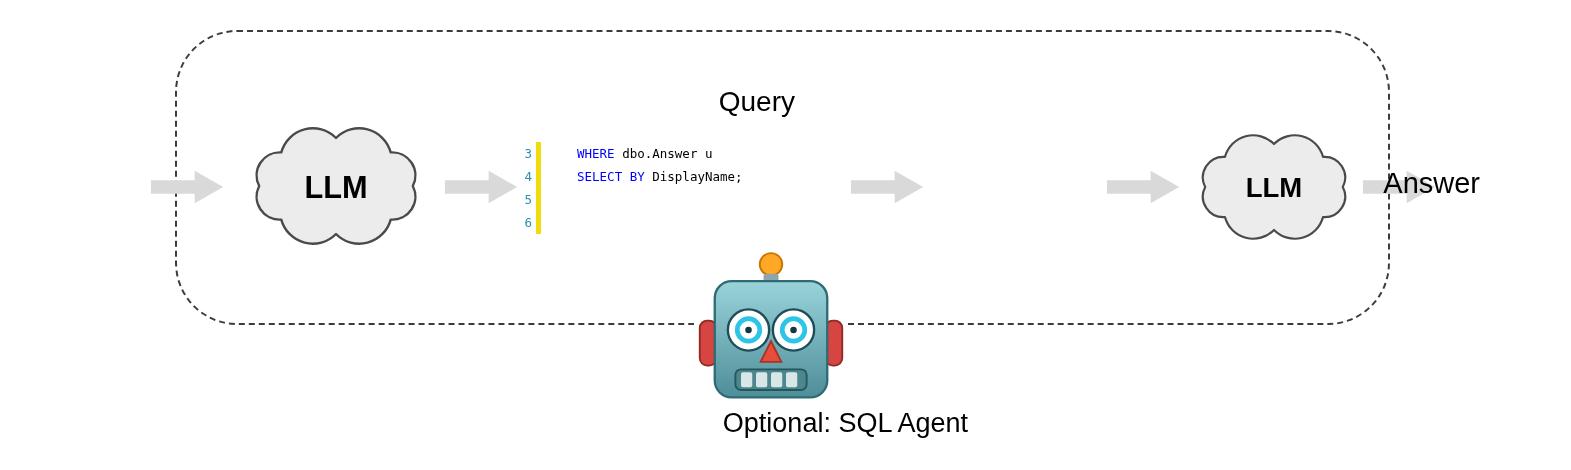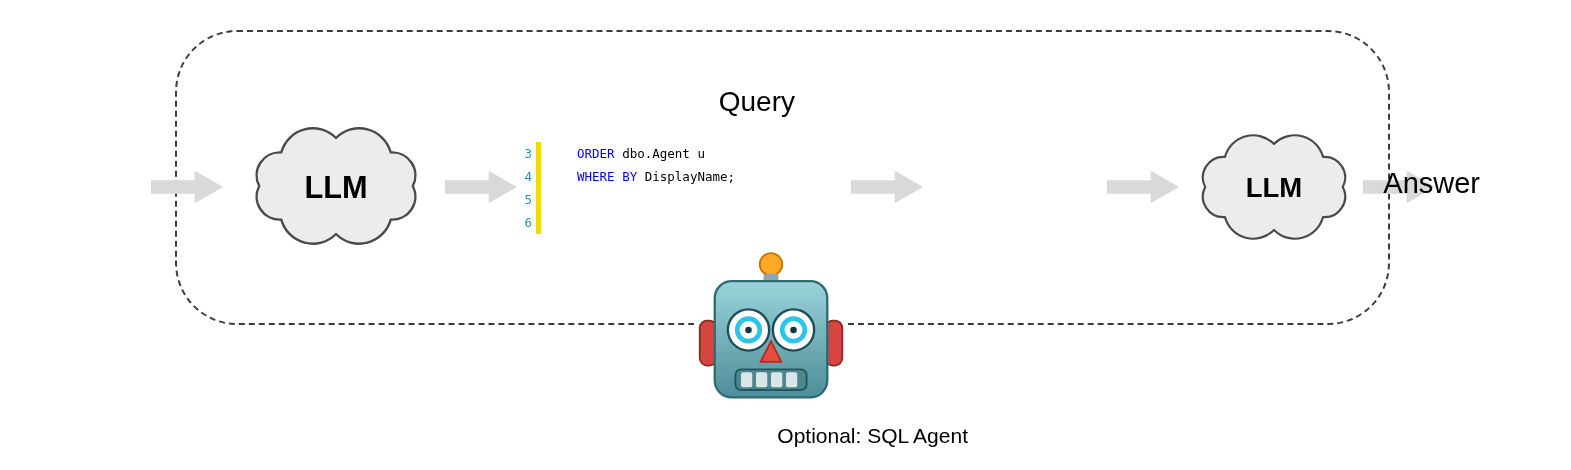--- a/index.html
+++ b/index.html
@@ -9,21 +9,21 @@
     font-family:"Liberation Sans", sans-serif; overflow:hidden; color:#000;
   }
   .dashed-box {
     position:absolute; left:175px; top:30px; width:1215px; height:295px;
     border:2px dashed var(--border_dash,#3c3c3c); border-radius:62px; z-index:1;
   }
   .big-label { position:absolute; font-weight:normal; font-size:29px; text-align:right; z-index:3; }
   .question-label { left:0; top:167px; width:145px; }
   .answer-label  { left:1340px; top:167px; width:140px; }
   .query-title   { left:545px; top:86px; width:250px; font-size:28px; }
-  .caption       { left:563px; top:424px; width:405px; font-size:21px; z-index:3; }
+  .caption       { left:563px; top:408px; width:405px; font-size:27px; z-index:3; }
 
   .arrow { position:absolute; width:76px; height:38px; z-index:2; }
   .arrow polygon { fill:var(--arrow,#d9d9d9); }
 
   .cloud { position:absolute; z-index:2; }
   .cloud-shape { fill:var(--cloud_fill,#ececec); stroke:var(--cloud_stroke,#4a4a4a); stroke-width:2.5; stroke-linejoin:round; }
   .cloud-label { font-family:"Liberation Sans", sans-serif; font-weight:bold; font-size:32px; fill:#000; }
 
   .code-block {
     position:absolute; left:514px; top:142px; display:flex; z-index:2;
@@ -81,22 +81,22 @@
 
   <div class="code-block">
     <div class="gutter">
       <div>3</div>
       <div>4</div>
       <div>5</div>
       <div>6</div>
     </div>
     <div class="changebar"></div>
     <div class="code-lines">
-      <div class="code-line indent"><span class="kw">ORDER</span><span> dbo.Agent u</span></div>
-      <div class="code-line indent"><span class="kw">WHERE BY</span><span> DisplayName;</span></div>
+      <div class="code-line indent"><span class="kw">WHERE</span><span> dbo.Answer u</span></div>
+      <div class="code-line indent"><span class="kw">SELECT BY</span><span> DisplayName;</span></div>
     </div>
   </div>
 
   <svg class="arrow" style="left:850px; top:168px;" viewBox="0 0 78 40">
     <polygon points="0,13 46,13 46,3 76,20 46,37 46,27 0,27"></polygon>
   </svg>
 
 
   <svg class="arrow" style="left:1106px; top:168px;" viewBox="0 0 78 40">
     <polygon points="0,13 46,13 46,3 76,20 46,37 46,27 0,27"></polygon>

